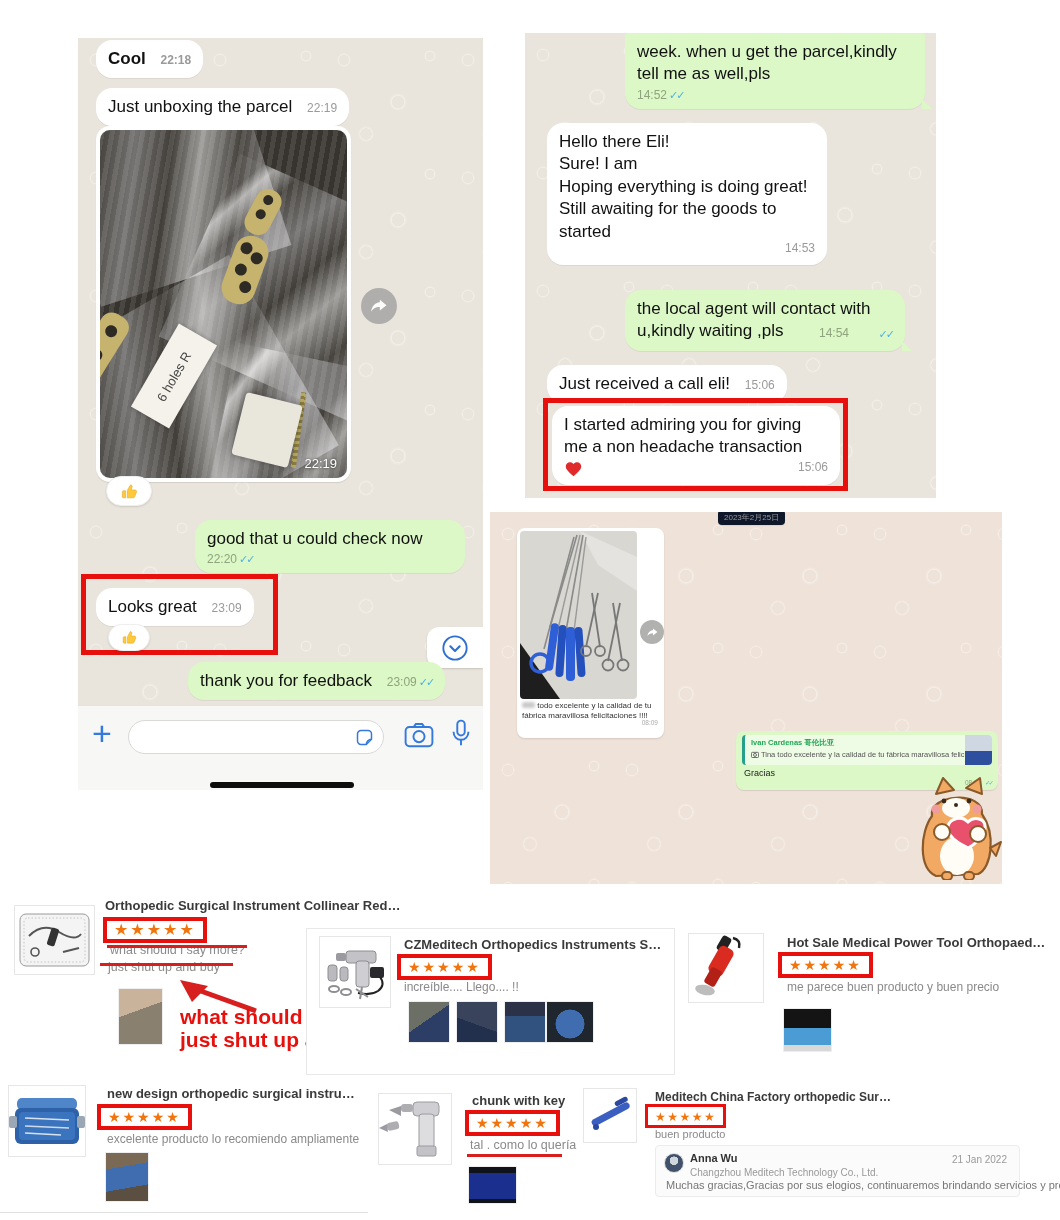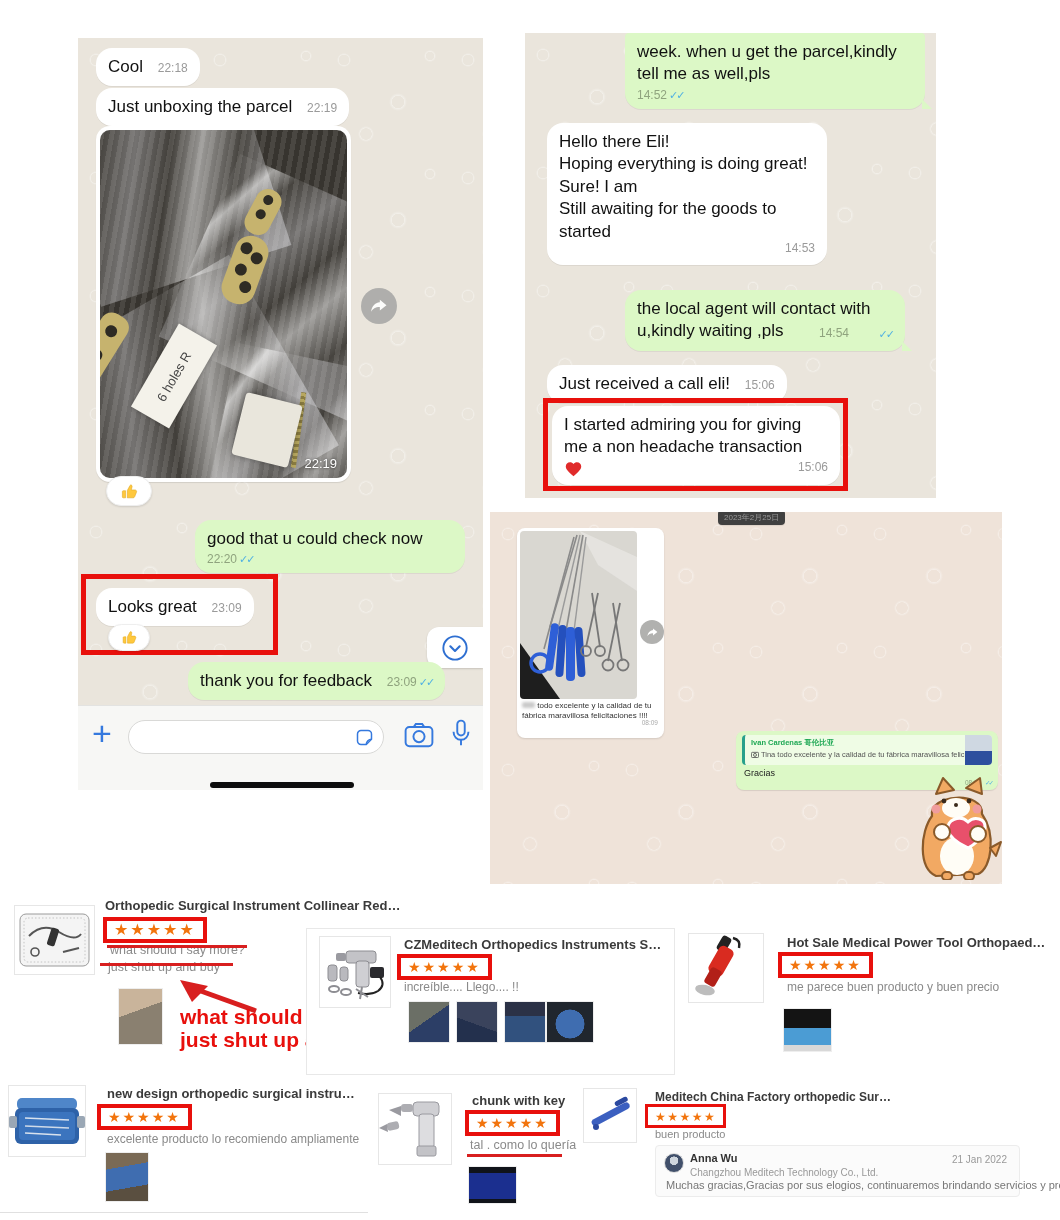--- a/index.html
+++ b/index.html
@@ -57,21 +57,21 @@
   .parcel { position:relative; width:100%; height:100%; border-radius:10px; overflow:hidden;
             background:repeating-linear-gradient(100deg,#4a4742 0 5px,#37342f 5px 10px); }
   .bagshine { position:absolute; background:linear-gradient(115deg, rgba(255,255,255,.06) 0 8%, rgba(255,255,255,.55) 12%, rgba(255,255,255,.08) 20%, rgba(230,230,235,.35) 34%, rgba(255,255,255,.05) 48%, rgba(255,255,255,.5) 60%, rgba(255,255,255,.08) 75%, rgba(240,240,245,.4) 90%); }
   .plate { position:absolute; background:#C6B36E; border-radius:12px; }
   .hole { position:absolute; width:12px; height:12px; border-radius:50%; background:#2e2b24; }
   .baglabel { position:absolute; background:#F4F2EA; color:#444; font-size:13px;
               display:flex; align-items:center; justify-content:center; box-shadow:0 0 4px rgba(0,0,0,.3); }
   .ptime { position:absolute; right:10px; bottom:7px; color:#fff; font-size:13px; text-shadow:0 0 3px rgba(0,0,0,.7); }
 
   
-  .datepill { position:absolute; background:#404040; border-radius:4px; color:#999; font-size:8px;
+  .datepill { position:absolute; background:#0f172a; border-radius:4px; color:#999; font-size:8px;
               padding:2px 6px; box-shadow:0 1px 1px rgba(0,0,0,.08); }
   .sp-photo-bubble { position:absolute; background:#fff; border-radius:8px; padding:3px; box-shadow:0 1px 2px rgba(0,0,0,.12); }
   .sp-caption { font-size:8px; color:#333; line-height:1.3; padding:2px 2px 8px; position:relative; }
   .sp-time { position:absolute; right:3px; bottom:2px; font-size:6.5px; color:#aaa; }
   .redact { display:inline-block; width:13px; height:6px; background:#c9c9c9; filter:blur(1.5px); border-radius:2px; }
   .sp-green { position:absolute; background:#DCF8C6; border-radius:8px; padding:4px 6px; box-shadow:0 1px 1px rgba(0,0,0,.1); }
   .quote { position:relative; background:rgba(255,255,255,.55); border-left:3px solid #27A08B; border-radius:4px;
            padding:3px 30px 3px 6px; min-height:30px; overflow:hidden; }
   .qname { font-size:7.5px; font-weight:bold; color:#1FA855; white-space:nowrap; }
   .qtext { font-size:7.5px; color:#555; white-space:nowrap; margin-top:2px; }
@@ -99,21 +99,21 @@
   .rdate { position:absolute; right:12px; top:8px; font-size:10px; color:#999; }
   .rmsg { position:absolute; left:10px; top:33px; right:10px; font-size:11px; color:#777; white-space:nowrap; }
 </style>
 </head>
 <body>
 
 <div class="page">
 
   <div class="chat-panel wa-bg" style="left:78px;top:38px;width:405px;height:752px;">
 
-    <div class="bubble in" style="left:18px;top:10px;">
+    <div class="bubble in" style="left:18px;top:2px;font-weight:bold;">
       <span>Cool</span>
       <span class="btime inline-time">22:18</span>
     </div>
 
     <div class="bubble in" style="left:18px;top:50px;">
       <span>Just unboxing the parcel</span>
       <span class="btime inline-time">22:19</span>
     </div>
 
     <div class="photo-msg" style="left:18px;top:88px;width:255px;height:356px;">
@@ -213,22 +213,22 @@
 
   <div class="chat-panel wa-bg" style="left:525px;top:33px;width:411px;height:465px;">
 
     <div class="bubble out tail-br" style="left:100px;top:0;width:300px;border-top-left-radius:4px;border-top-right-radius:4px;">
       <span>week. when u get the parcel,kindly tell me as well,pls</span>
       <div class="trow"><span class="btime">14:52</span><span class="ticks">✓✓</span></div>
     </div>
 
     <div class="bubble in" style="left:22px;top:90px;width:280px;padding-bottom:22px;">
       <div>Hello there Eli!</div>
+      <div>Sure! I am</div>
       <div>Hoping everything is doing great!</div>
-      <div>Sure! I am</div>
       <div>Still awaiting for the goods to started</div>
       <span class="btime" style="position:absolute;right:12px;bottom:8px;">14:53</span>
     </div>
 
     <div class="bubble out tail-br" style="left:100px;top:257px;width:280px;">
       <span>the local agent will contact with u,kindly waiting ,pls</span>
       <span class="btime" style="position:absolute;right:56px;bottom:9px;">14:54</span><span class="ticks" style="position:absolute;right:12px;bottom:9px;">✓✓</span>
     </div>
 
     <div class="bubble in" style="left:22px;top:332px;">

